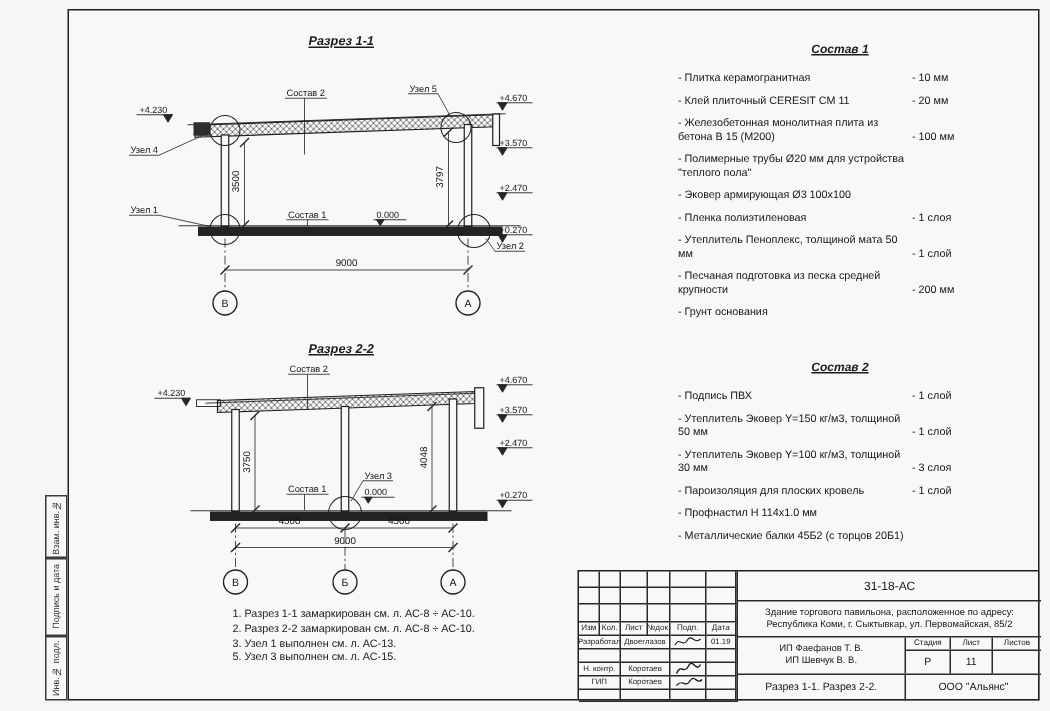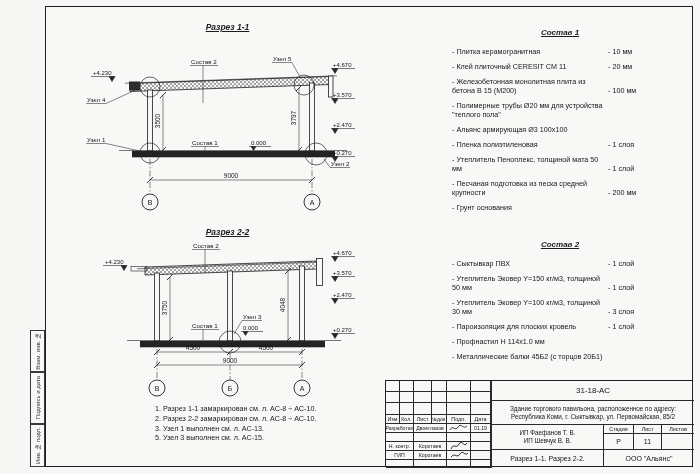--- a/index.html
+++ b/index.html
@@ -278,21 +278,21 @@
       </div>
     <div class="srow">
         <div class="sname">- Железобетонная  монолитная плита из бетона В 15 (М200)</div>
         <div class="sval">-  100 мм</div>
       </div>
     <div class="srow">
         <div class="sname">- Полимерные трубы Ø20 мм для устройства "теплого пола"</div>
         <div class="sval"></div>
       </div>
     <div class="srow">
-        <div class="sname">- Альянс армирующая Ø3 100x100</div>
+        <div class="sname">- Эковер армирующая Ø3 100x100</div>
         <div class="sval"></div>
       </div>
     <div class="srow">
         <div class="sname">- Пленка полиэтиленовая</div>
         <div class="sval">-  1 слоя</div>
       </div>
     <div class="srow">
         <div class="sname">- Утеплитель Пеноплекс, толщиной мата 50 мм</div>
         <div class="sval">-  1 слой</div>
       </div>
@@ -302,21 +302,21 @@
       </div>
     <div class="srow">
         <div class="sname">- Грунт основания</div>
         <div class="sval"></div>
       </div>
   </div>
 
   <div class="sostav" style="left:452px;top:240px;">
     <div class="sostav-title">Состав 2</div>
     <div class="srow">
-        <div class="sname">- Сыктывкар ПВХ</div>
+        <div class="sname">- Подпись ПВХ</div>
         <div class="sval">-  1 слой</div>
       </div>
     <div class="srow">
         <div class="sname">- Утеплитель Эковер Y=150 кг/м3, толщиной 50 мм</div>
         <div class="sval">-  1 слой</div>
       </div>
     <div class="srow">
         <div class="sname">- Утеплитель Эковер Y=100 кг/м3, толщиной 30 мм</div>
         <div class="sval">-  3 слоя</div>
       </div>

